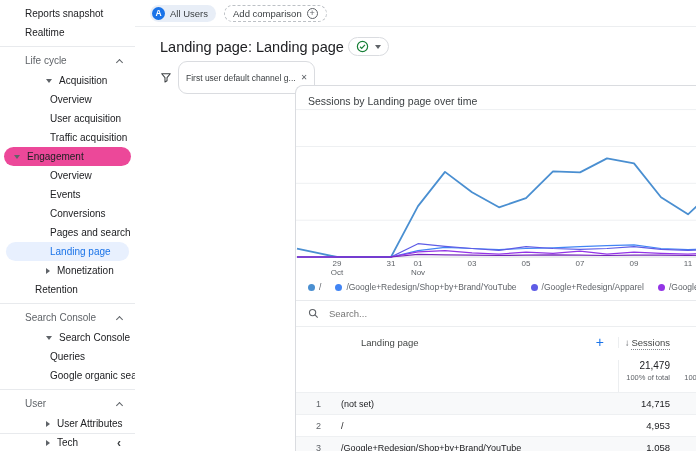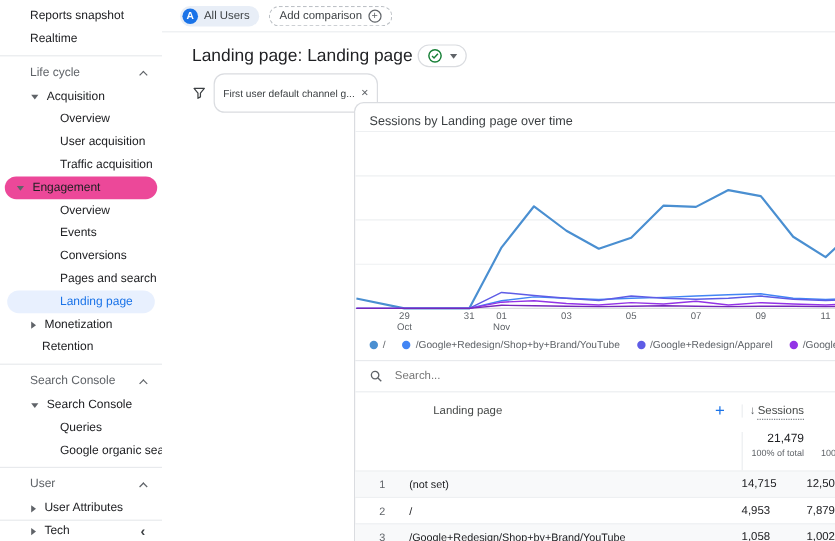--- a/index.html
+++ b/index.html
@@ -5,21 +5,21 @@
   html,body{margin:0;padding:0;width:696px;height:451px;overflow:hidden;background:#fff;
     font-family:"Liberation Sans","DejaVu Sans",sans-serif;color:#202124;}
   *{box-sizing:border-box;}
 
   
   .sidebar{position:absolute;left:0;top:0;width:135px;height:451px;background:#fff;padding-top:4px;}
   .sb-item{height:19px;line-height:19px;font-size:10px;color:#202124;white-space:nowrap;overflow:hidden;cursor:pointer;}
   .sb-link{padding-left:25px;}
   .sb-sec{height:20px;line-height:20px;font-size:10px;color:#5f6368;display:flex;align-items:center;
     justify-content:space-between;padding:0 13px 0 25px;}
-  .sb-grp{padding-left:26px;display:flex;align-items:center;gap:7px;}
+  .sb-grp{padding-left:26px;display:flex;align-items:center;gap:7px;margin-left:20px;}
   .sb-grp.hover{background:#ec4899;border-radius:12px;margin:0 4px 0 4px;padding-left:10px;}
   .sb-lvl1{padding-left:35px;}
   .sb-sub{padding-left:50px;}
   .sb-sub.sel{background:#e8f0fe;color:#1a73e8;border-radius:12px;margin:0 6px;padding-left:44px;}
   .sb-div{border-top:1px solid #e8eaed;margin:4px 0 4px 0;}
   .tri{width:0;height:0;display:inline-block;flex:0 0 auto;}
   .tri.down{border-left:3.5px solid transparent;border-right:3.5px solid transparent;border-top:4px solid #5f6368;}
   .tri.right{border-top:3.5px solid transparent;border-bottom:3.5px solid transparent;border-left:4px solid #5f6368;}
   .chev-up{width:5px;height:5px;border-top:1.3px solid #5f6368;border-right:1.3px solid #5f6368;
     display:inline-block;transform:rotate(-45deg);margin-top:3px;}
@@ -74,21 +74,21 @@
   .bl{border-left:1px solid #eceef0;}
   .totals-row{height:35px;padding-top:3px;}
   .tot-cell{text-align:right;padding-right:2px;}
   .tot-num{font-size:10px;color:#202124;}
   .tot-sub{font-size:7.5px;color:#5f6368;margin-top:2px;}
   .data-row{height:22px;line-height:22px;font-size:9px;border-top:1px solid #eef0f2;cursor:pointer;}
   .data-row:nth-child(odd){background:#f8f9fa;}
   .cell-dim{display:flex;gap:0;white-space:nowrap;overflow:hidden;}
   .row-idx{width:45px;padding-left:20px;color:#5f6368;flex:0 0 auto;}
   .row-page{color:#202124;}
-  .cell-num{text-align:left;padding-right:2px;color:#202124;font-size:9.5px;}
+  .cell-num{text-align:right;padding-right:2px;color:#202124;font-size:9.5px;}
 </style>
 </head>
 <body>
 
 <div class="sidebar">
   <nav id="sidebar-nav">
       <div class="sb-item sb-link">Reports snapshot</div>
       <div class="sb-item sb-link">Realtime</div>
       <div class="sb-div"></div>
       <div class="sb-sec">

